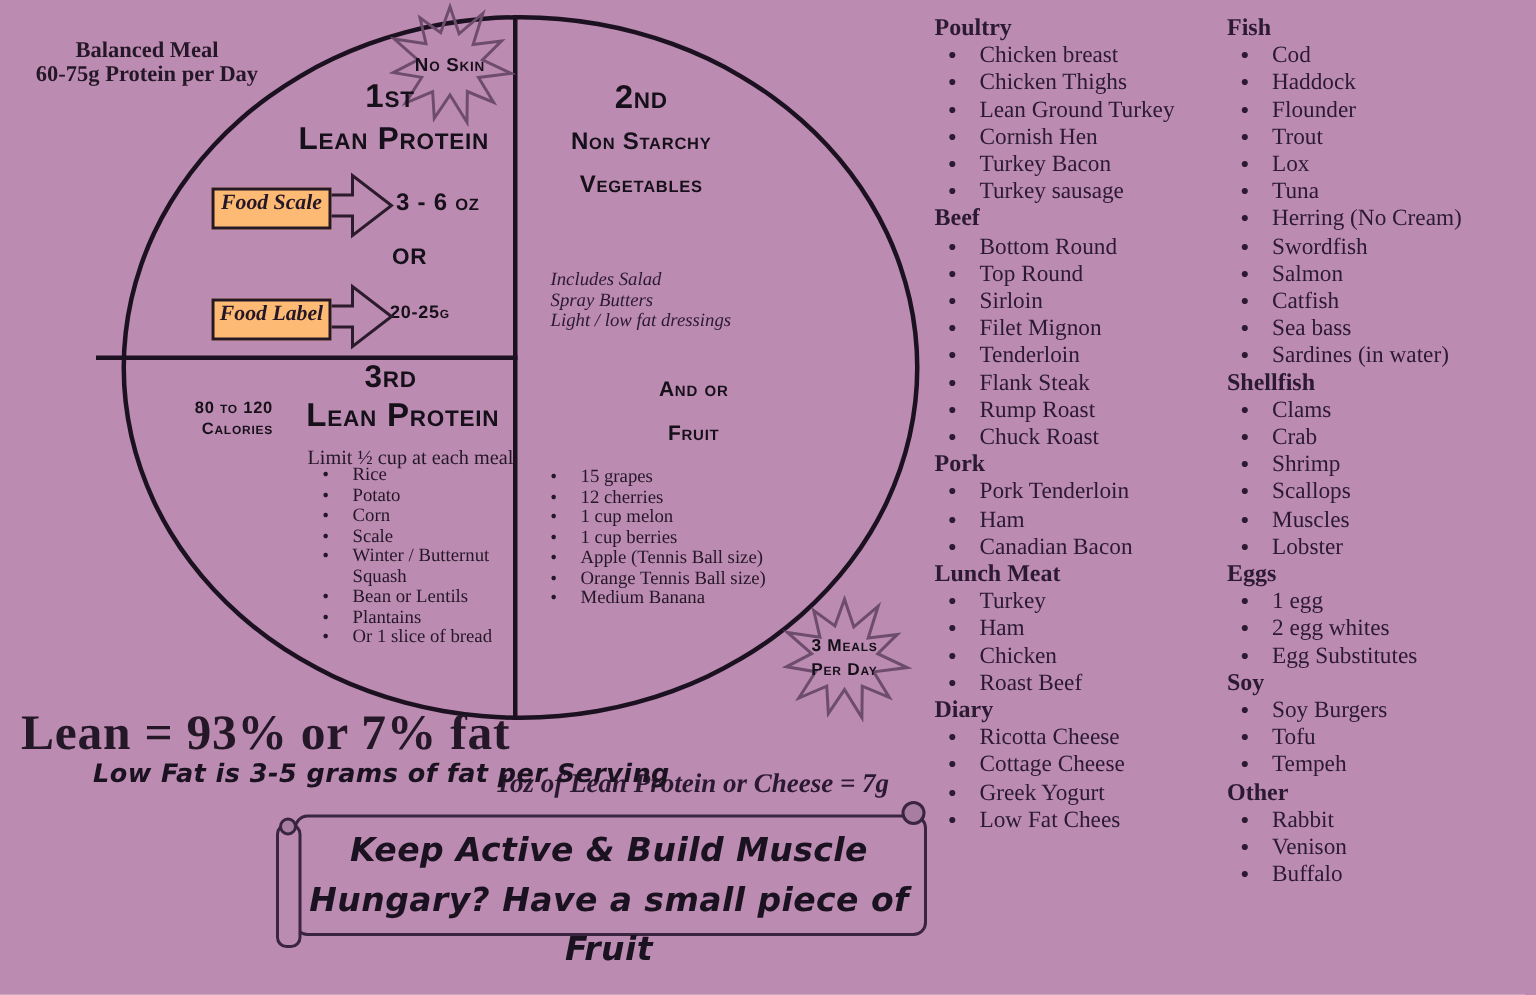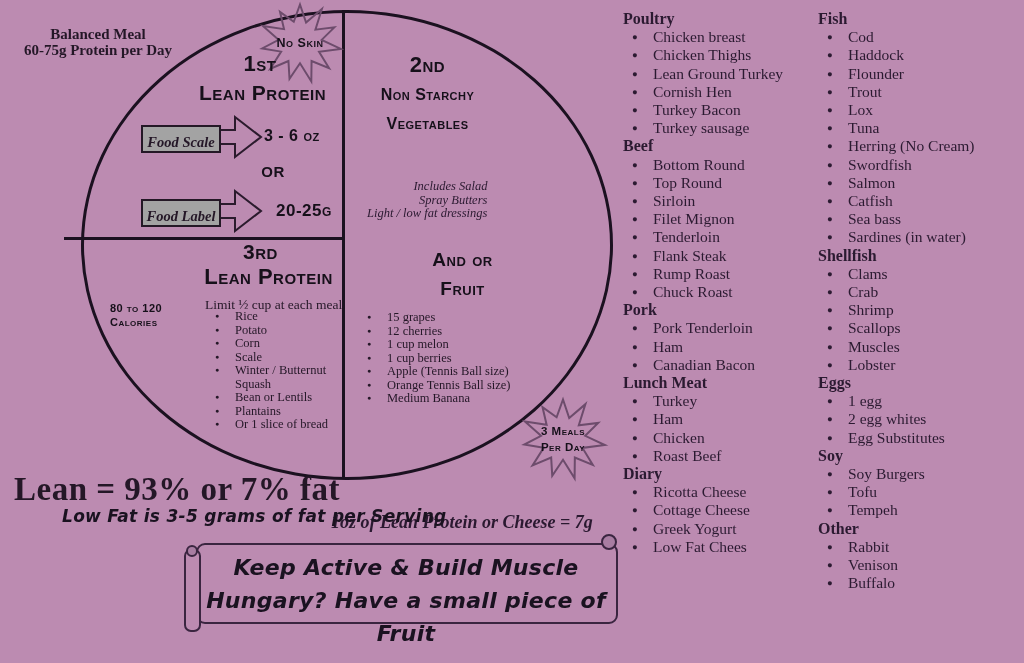--- a/index.html
+++ b/index.html
@@ -14,21 +14,21 @@
   
   .serif-bold{font-family:"Liberation Serif",serif; font-weight:bold; color:#241727;}
   .comic{
     font-family:"Liberation Sans",sans-serif; font-variant:small-caps;
     font-weight:bold; color:#16101a; letter-spacing:.5px;
   }
   .script{
     font-family:"DejaVu Sans",sans-serif; font-style:italic; font-weight:600;
     color:#1a1220; letter-spacing:.3px;
   }
-  .ital{font-family:"Liberation Serif",serif; font-style:italic; color:#2a1930;text-align:right;}
+  .ital{font-family:"Liberation Serif",serif; font-style:italic; color:#2a1930;}
 
   
   .circle{
     left:81px; top:10px; width:526px; height:464px;
     border:3px solid #1b1120; border-radius:50%;
   }
   .vline{left:342px; top:10px; width:3px; height:468px; background:#1b1120;}
   .hline{left:64px; top:237px; width:281px; height:3px; background:#1b1120;}
 
   
@@ -45,40 +45,40 @@
   .burst2 .btxt{font-size:11.5px; line-height:16px;}
 
   
   .s1-rank{left:225px; top:51px; width:70px; text-align:center; font-size:22px;}
   .s1-title{left:170px; top:81px; width:185px; text-align:center; font-size:21px;}
   .arrow-svg{overflow:visible; z-index:1;}
   .arrow-svg polygon{fill:none; stroke:#2b1b2d; stroke-width:2;}
   .fs-arrow{left:151px; top:116px;}
   .fl-arrow{left:151px; top:190px;}
   .fbox{
-    width:76px; height:24px; border:2px solid #241826; background:#a3a3a3; z-index:2;
-    display:flex; align-items:flex-end; justify-content:center;
+    width:76px; height:24px; border:2px solid #241826; background:#fdba74; z-index:2;
+    display:flex; align-items:flex-start; justify-content:center;
     font-size:14.5px; font-weight:bold; font-style:italic;
   }
   .fs-box{left:141px; top:125px;}
   .fl-box{left:141px; top:199px;}
   .fs-val{left:264px; top:127px; font-size:16px;}
   .or-label{left:255px; top:163px; width:36px; text-align:center; font-size:15px;}
-  .fl-val{left:276px; top:201px; font-size:17px;}
+  .fl-val{left:260px; top:201px; font-size:12px;}
 
   
   .s2-block{left:340px; top:50px; width:175px; text-align:center;}
   .s2-rank{font-size:22px; line-height:30px;}
   .s2-line{font-size:16px; line-height:29px;}
   .s2-notes{left:367px; top:180px; font-size:12.5px; line-height:13.5px;}
-  .s2-sub{left:400px; top:245px; width:125px; text-align:center; font-size:19px; line-height:29px;}
+  .s2-sub{left:400px; top:245px; width:125px; text-align:center; font-size:14px; line-height:29px;}
 
   
   .s3-rank{left:228px; top:240px; width:65px; text-align:center; font-size:21px;}
-  .s3-cal{left:110px; top:265px; width:72px; text-align:left; font-size:11px; line-height:14px;margin-top:36px;}
+  .s3-cal{left:110px; top:265px; width:72px; text-align:right; font-size:11px; line-height:14px;}
   .s3-title{left:176px; top:264px; width:185px; text-align:center; font-size:22px;}
   .s3-limit{left:205px; top:297px; font-size:13.5px;text-align:center;}
 
   
   .plate-list{font-size:12.5px; line-height:13.5px; color:#241727;}
   .s3-list{left:208px; top:310px; width:138px;}
   .fruit-list{left:360px; top:311px; width:165px;}
   .plate-list .li{display:flex; align-items:flex-start;}
   .plate-list .dot{width:20px; margin-left:7px; font-size:7px; line-height:13.5px; flex:none;}
   .plate-list .lt{flex:1;}

